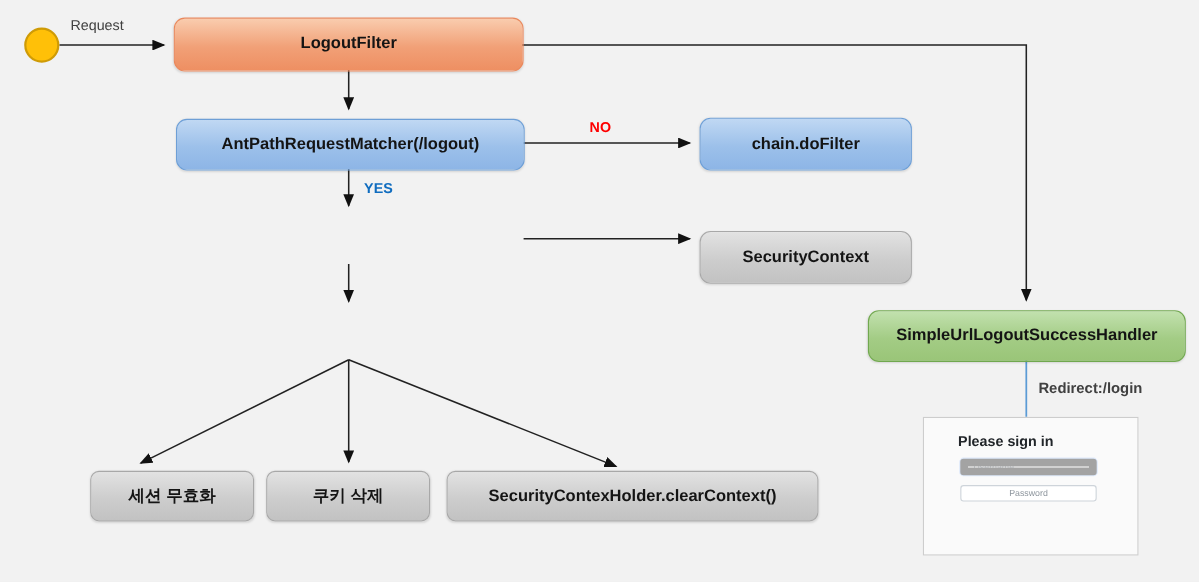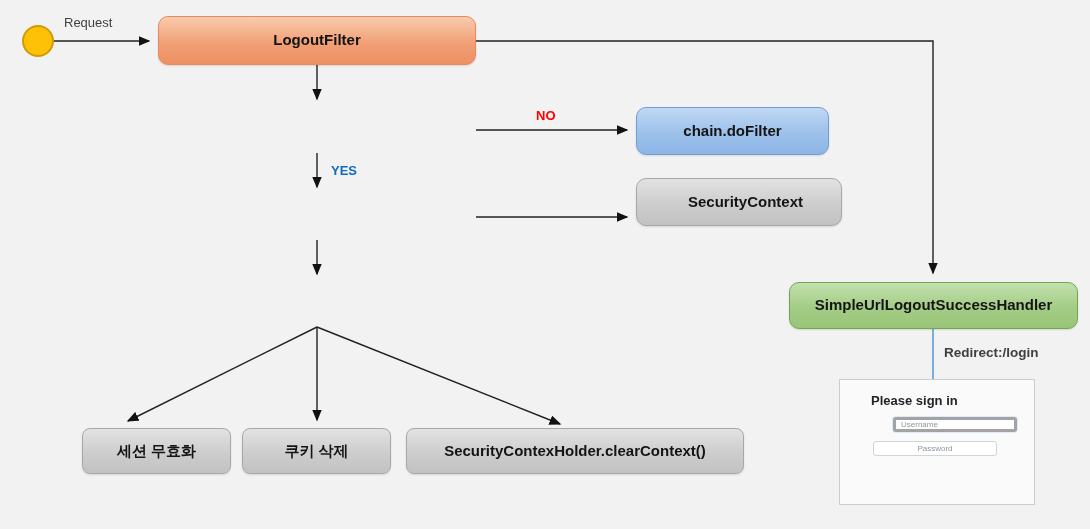--- a/index.html
+++ b/index.html
@@ -29,39 +29,39 @@
   .edge-label{position:absolute;font-size:13px;color:#404040;}
   .lbl-request{left:64px;top:15px;}
   .lbl-no{left:536px;top:108px;color:#fe0000;font-weight:bold;}
   .lbl-yes{left:331px;top:163px;color:#0f6cbf;font-weight:bold;}
   .lbl-redirect{left:944px;top:345px;font-weight:bold;font-size:13.5px;}
   
   .n-logout{left:158px;top:16px;width:316px;height:47px;}
   .n-antpath{left:160px;top:108px;width:315px;height:45px;}
   .n-chain{left:636px;top:107px;width:191px;height:46px;}
   .n-auth{left:160px;top:195px;width:315px;height:45px;}
-  .n-secctx{left:636px;top:178px;width:191px;height:46px;padding-left:13px;}
+  .n-secctx{left:636px;top:210px;width:191px;height:46px;}
   .n-handler{left:160px;top:282px;width:315px;height:45px;}
   .n-session{left:40px;top:428px;width:147px;height:44px;border-radius:8px;margin-left:42px;}
   .n-cookie{left:242px;top:428px;width:147px;height:44px;border-radius:8px;}
   .n-clearctx{left:406px;top:428px;width:336px;height:44px;border-radius:8px;}
   .n-success{left:789px;top:282px;width:287px;height:45px;}
   
   .login-panel{
     position:absolute;left:839px;top:379px;width:196px;height:126px;
     background:#fafafa;border:1px solid #cdcdcd;box-sizing:border-box;
   }
   .login-title{position:absolute;left:31px;top:13px;font-size:13px;font-weight:bold;color:#212529;}
   .login-input{
     position:absolute;left:33px;width:124px;height:15px;box-sizing:border-box;
     font-size:8px;padding:0 5px;border-radius:3px;background:#fff;color:#555;
     font-family:"Liberation Sans",sans-serif;
   }
   .login-input::placeholder{color:#8d959d;}
-  .inp-username{top:37px;border:3px solid #a3a3a3;box-shadow:0 0 0 1px rgba(13,110,253,0.12);margin-left:20px;}
+  .inp-username{top:37px;border:7px solid #a3a3a3;box-shadow:0 0 0 1px rgba(13,110,253,0.12);}
   .inp-password{top:61px;border:1px solid #ced4da;text-align:center;}
   .signin-btn{
     position:absolute;left:33px;top:84px;width:124px;height:20px;
     background:#0d6efd;color:#fff;border:none;border-radius:3px;
     font-size:9.5px;font-family:"Liberation Sans",sans-serif;cursor:pointer;
   }
 </style>
 </head>
 <body>
 
@@ -86,20 +86,21 @@
       <path d="M474 41 H933 V273" marker-end="url(#ah)"></path>
     </g>
     <path d="M933 327 V379" stroke="#5b9bd5" stroke-width="1.6" fill="none"></path>
   </svg>
 
   <div class="start-circle"></div>
   <div class="edge-label lbl-request">Request</div>
 
   <div class="node node-orange n-logout">LogoutFilter</div>
 
+  <div class="node node-blue n-antpath">AntPathRequestMatcher(/logout)</div>
   <div class="edge-label lbl-no">NO</div>
   <div class="edge-label lbl-yes">YES</div>
   <div class="node node-blue n-chain">chain.doFilter</div>
 
   <div class="node node-gray n-secctx">SecurityContext</div>
 
 
   <div class="node node-gray n-session">세션 무효화</div>
   <div class="node node-gray n-cookie">쿠키 삭제</div>
   <div class="node node-gray n-clearctx">SecurityContexHolder.clearContext()</div>

